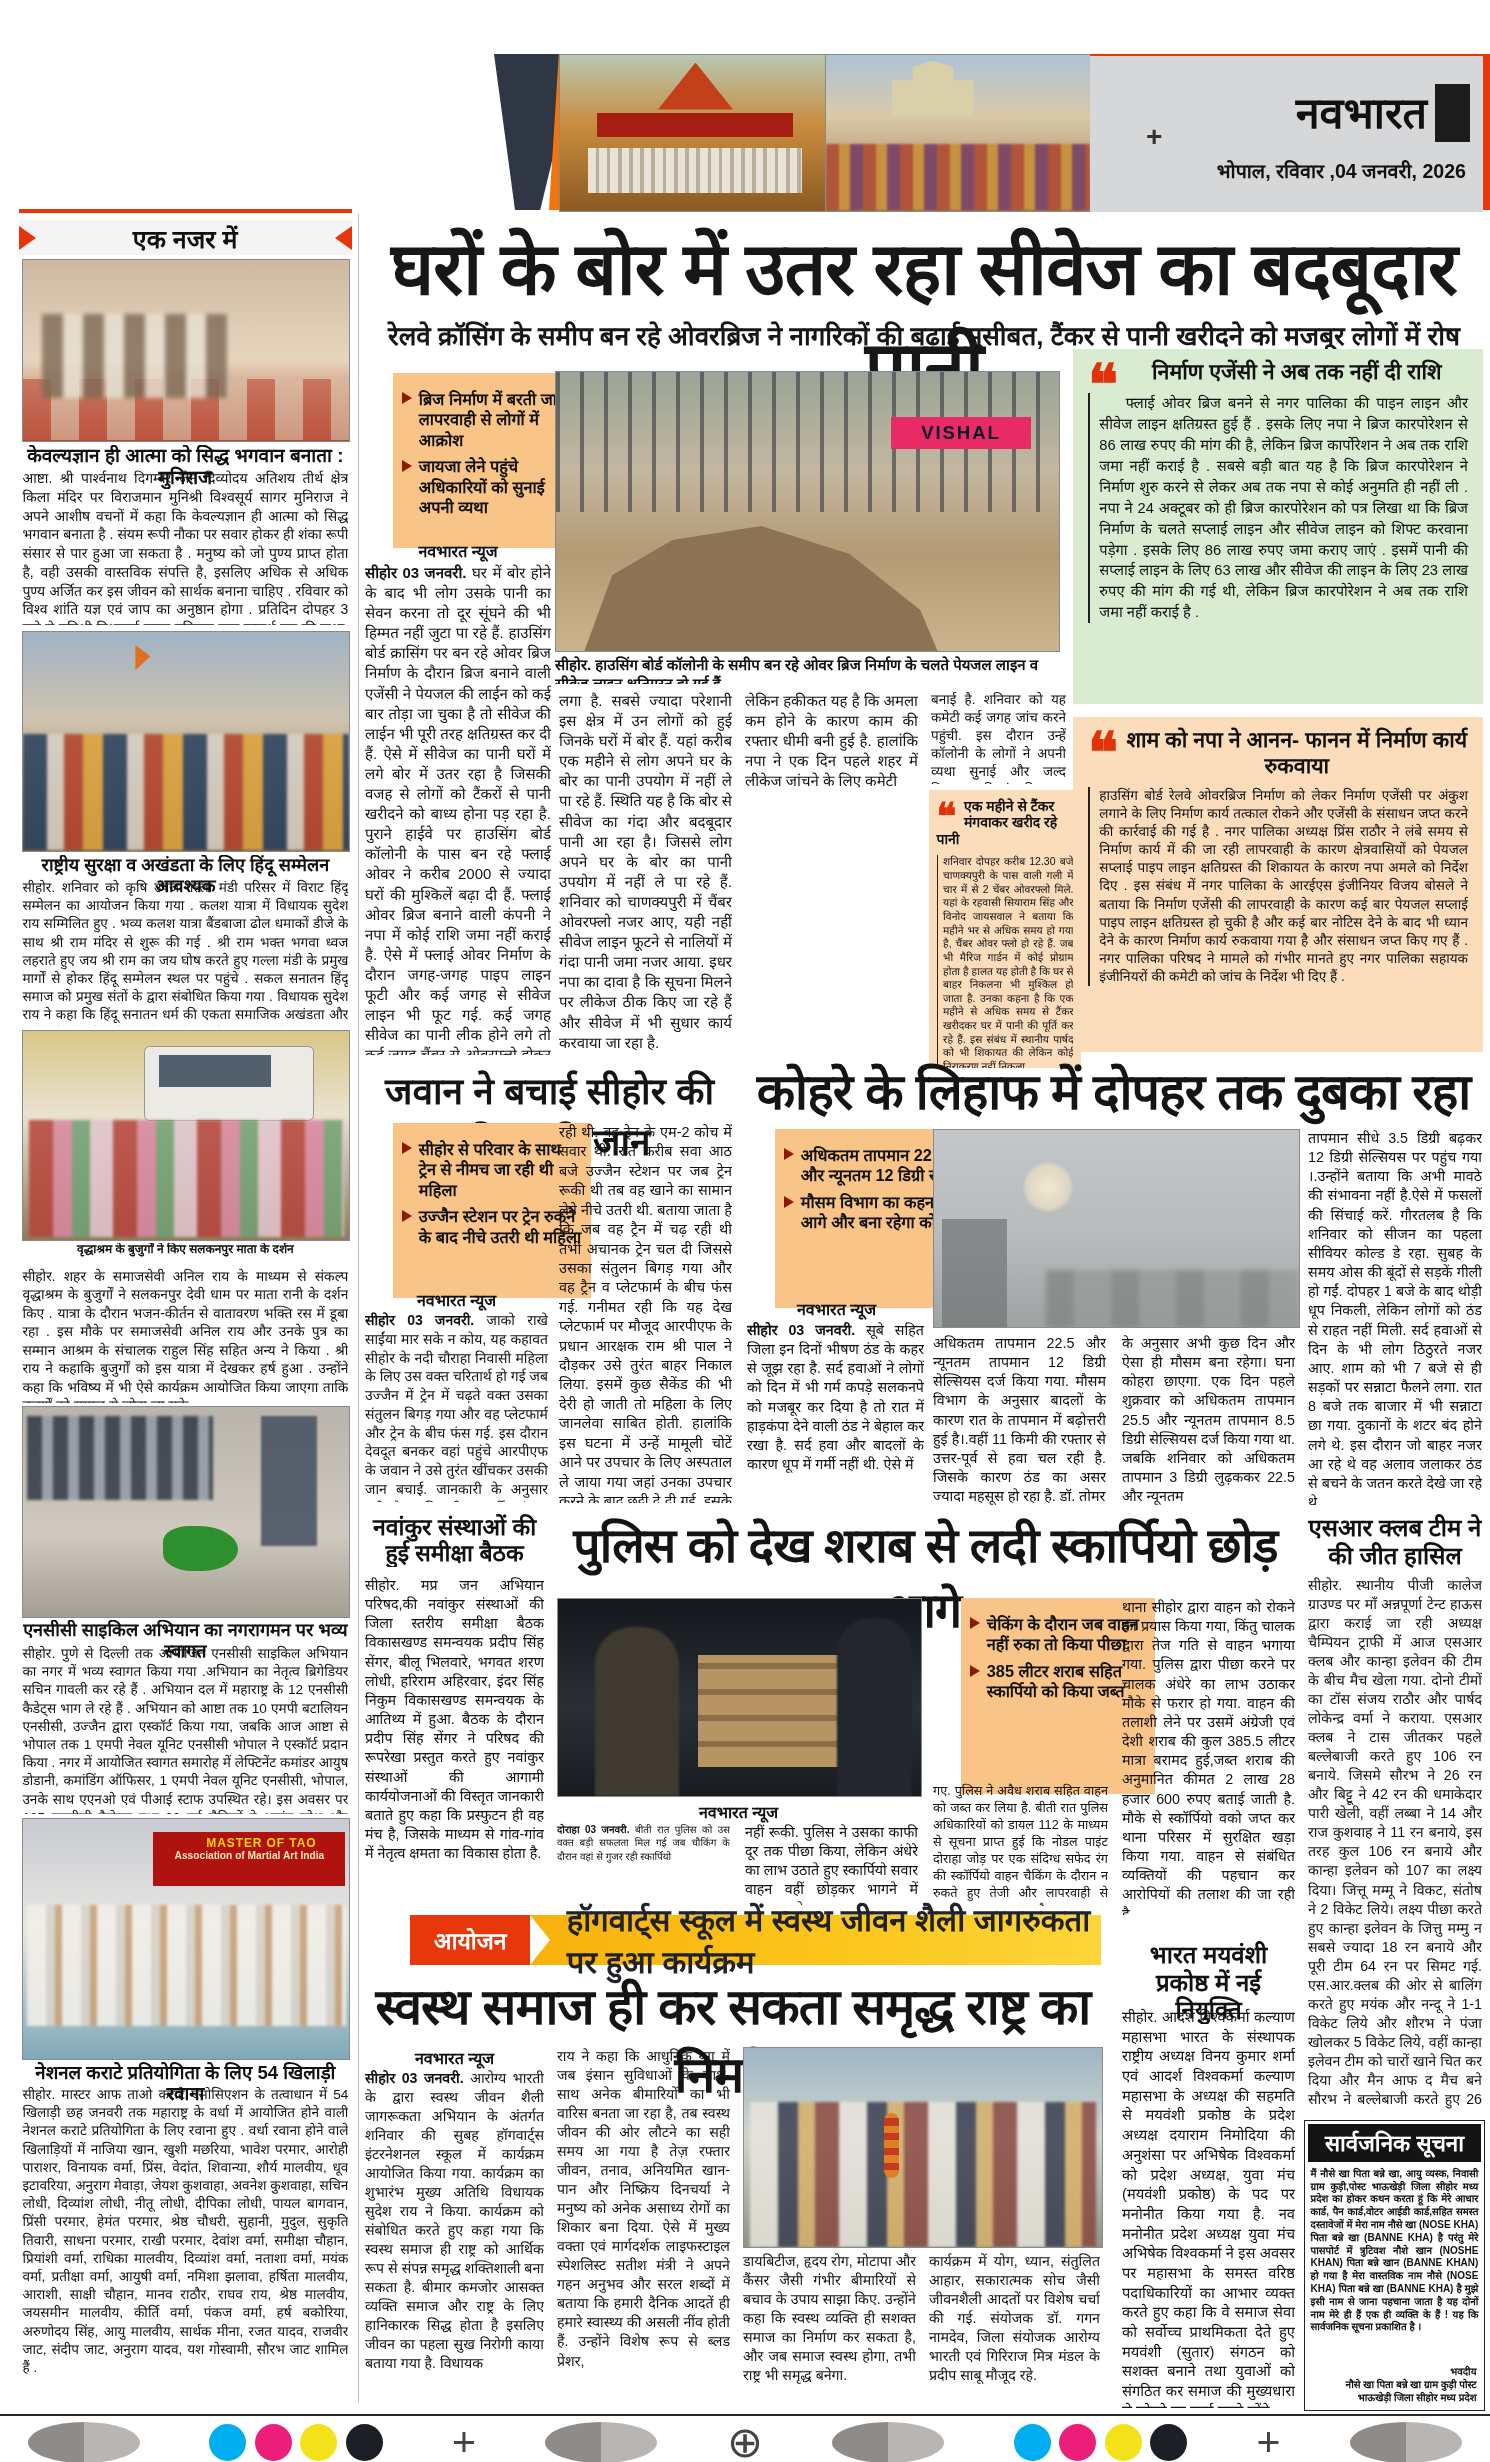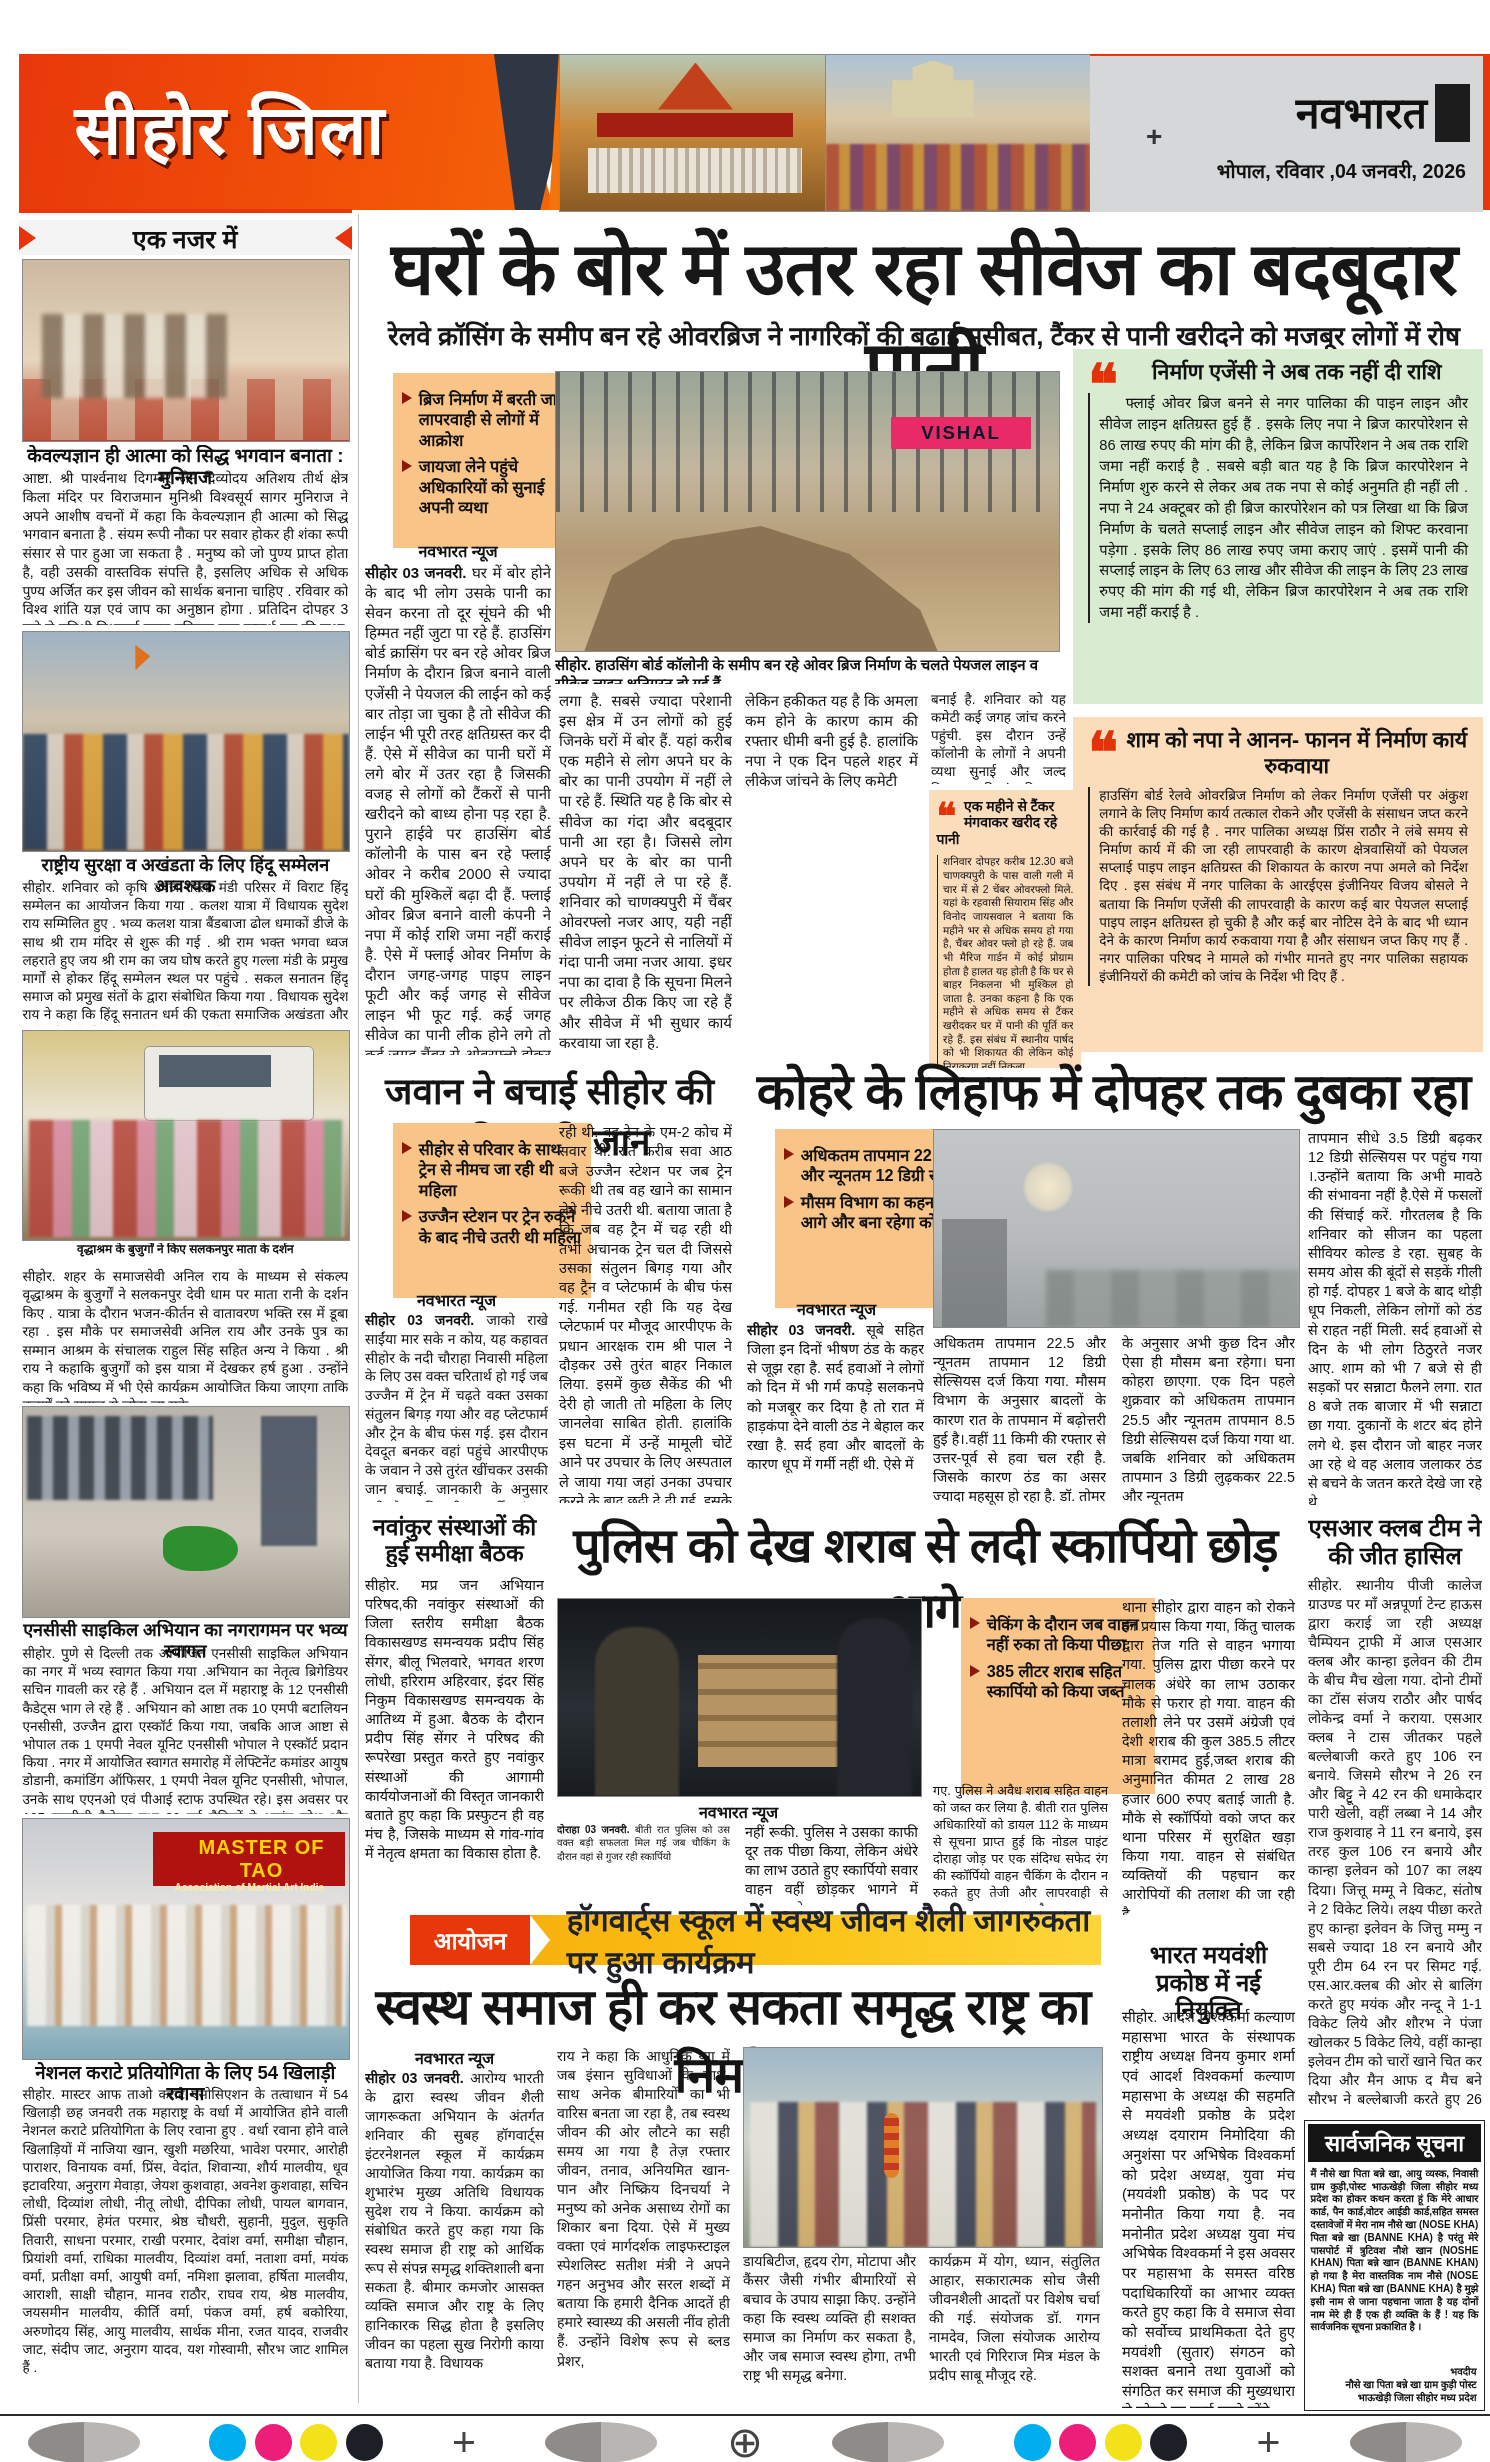--- a/index.html
+++ b/index.html
@@ -28,23 +28,20 @@
   .gtri-r{width:0;height:0;border-top:12px solid transparent;border-bottom:12px solid transparent;border-left:17px solid #e8330b;}
   .gtri-l{width:0;height:0;border-top:12px solid transparent;border-bottom:12px solid transparent;border-right:17px solid #e8330b;}
   .caption{font-size:15px;line-height:1.25;overflow:hidden;}
   .capbold{font-weight:bold;}
 </style>
 </head>
 <body>
 
 <div class="abs" style="left:0;top:0;width:1490px;height:212px;">
 
-  <div class="abs" style="left:18.6px;top:54px;width:536px;height:156px;background:linear-gradient(100deg,#e8380b,#f25507 70%,#f3640a);clip-path:polygon(0 0,91% 0,100% 100%,0 100%);">
-    <div style="font-size:69px;font-weight:900;color:#fff;text-shadow:2.8px 3.7px 0 #5a1200;padding:26px 0 0 56px;letter-spacing:1.9px;">सीहोर जिला</div>
-  </div>
   <div class="abs" style="left:494px;top:54px;width:84px;height:156px;background:#2e3743;clip-path:polygon(0 0,100% 0,55% 100%,25% 100%);"></div>
   <div class="abs" style="left:536px;top:54px;width:65px;height:156px;background:#f3740c;clip-path:polygon(35% 0,100% 0,45% 100%,20% 100%);"></div>
 
   <div class="photo" style="left:559px;top:54px;width:265px;height:156px;background:linear-gradient(180deg,#b8c7b2 0%,#c98c3e 45%,#8a5a23 100%);">
     <div class="abs" style="left:98px;top:7.5px;width:75px;height:47px;background:#c2401a;clip-path:polygon(50% 0,100% 100%,0 100%);"></div>
     <div class="abs" style="left:37px;top:58px;width:196px;height:24px;background:#a41e12;"></div>
     <div class="abs" style="left:28px;top:93px;width:214px;height:45px;background:repeating-linear-gradient(90deg,#e9e2d6 0 7.5px,#b9ae9c 7.5px 11.2px);"></div>
   </div>
   <div class="photo" style="left:825px;top:54px;width:264px;height:156px;background:linear-gradient(180deg,#aec3d6 0%,#d9c9a8 40%,#9c6f46 100%);">
     <div class="abs" style="left:0;top:89px;width:264px;height:66px;background:repeating-linear-gradient(90deg,#b0543a 0 13px,#c7923f 13px 24px,#7e4a68 24px 37px);filter:blur(0.9px);"></div>
@@ -94,21 +91,21 @@
 <div class="photo" style="left:22.4px;top:1406px;width:326px;height:210px;background:linear-gradient(180deg,#b9b4ac 0%,#cfc9bf 60%,#a49d92 100%);">
   <div class="abs" style="left:3.7px;top:9.3px;width:186px;height:84px;background:repeating-linear-gradient(90deg,#27303c 0 15px,#8d9aa8 15px 26px);filter:blur(1.4px);opacity:.8;"></div>
   <div class="abs" style="left:140px;top:119px;width:75px;height:45px;background:#2e8f2e;border-radius:40% 60% 55% 45%;"></div>
   <div class="abs" style="left:238px;top:9.3px;width:56px;height:130px;background:#3c485c;filter:blur(0.9px);opacity:.8;"></div>
 </div>
 <div class="abs arttitle" style="left:22.4px;top:1620px;width:326px;font-size:18px;">एनसीसी साइकिल अभियान का नगरागमन पर भव्य स्वागत</div>
 <div class="abs bodytxt just" style="left:22.4px;top:1645px;width:326px;height:169px;font-size:13.6px;">सीहोर. पुणे से दिल्ली तक आयोजित एनसीसी साइकिल अभियान का नगर में भव्य स्वागत किया गया .अभियान का नेतृत्व ब्रिगेडियर सचिन गावली कर रहे हैं . अभियान दल में महाराष्ट्र के 12 एनसीसी कैडेट्स भाग ले रहे हैं . अभियान को आष्टा तक 10 एमपी बटालियन एनसीसी, उज्जैन द्वारा एस्कॉर्ट किया गया, जबकि आज आष्टा से भोपाल तक 1 एमपी नेवल यूनिट एनसीसी भोपाल ने एस्कॉर्ट प्रदान किया . नगर में आयोजित स्वागत समारोह में लेफ्टिनेंट कमांडर आयुष डोडानी, कमांडिंग ऑफिसर, 1 एमपी नेवल यूनिट एनसीसी, भोपाल, उनके साथ एएनओ एवं पीआई स्टाफ उपस्थित रहे। इस अवसर पर 125 एनसीसी कैडेट्स तथा 20 पूर्व सैनिकों ने अत्यंत जोश और उत्साह के साथ अभियान दल का स्वागत किया .</div>
 
 <div class="photo" style="left:22.4px;top:1818px;width:326px;height:240px;background:linear-gradient(180deg,#c8cbd1 0%,#e8e6e2 45%,#7fa8b8 100%);">
   <div class="abs" style="left:130px;top:13px;width:192px;height:50px;background:#b01210;color:#ffd400;text-align:center;padding-top:3.7px;">
-    <div style="font-weight:900;font-size:20px;letter-spacing:0.9px;margin-left:24px;">MASTER OF TAO</div>
+    <div style="font-weight:900;font-size:12px;letter-spacing:0.9px;margin-left:24px;">MASTER OF TAO</div>
     <div style="font-size:10.2px;color:#ffe9b0;font-weight:bold;">Association of Martial Art India</div>
   </div>
   <div class="abs" style="left:3.7px;top:86px;width:319px;height:121px;background:repeating-linear-gradient(90deg,#f2efe9 0 18.6px,#d9d4ca 18.6px 28px,#caa27a 28px 35px);filter:blur(1.4px);opacity:.9;"></div>
 </div>
 <div class="abs arttitle" style="left:22.4px;top:2062px;width:326px;font-size:18.6px;">नेशनल कराटे प्रतियोगिता के लिए 54 खिलाड़ी रवाना</div>
 <div class="abs bodytxt just" style="left:22.4px;top:2086px;width:326px;height:307px;font-size:13.6px;">सीहोर. मास्टर आफ ताओ कराटे एसोसिएशन के तत्वाधान में 54 खिलाड़ी छह जनवरी तक महाराष्ट्र के वर्धा में आयोजित होने वाली नेशनल कराटे प्रतियोगिता के लिए रवाना हुए . वर्धा रवाना होने वाले खिलाड़ियों में नाजिया खान, खुशी मछरिया, भावेश परमार, आरोही पाराशर, विनायक वर्मा, प्रिंस, वेदांत, शिवान्या, शौर्य मालवीय, धूव इटावरिया, अनुराग मेवाड़ा, जेयश कुशवाहा, अवनेश कुशवाहा, सचिन लोधी, दिव्यांश लोधी, नीतू लोधी, दीपिका लोधी, पायल बागवान, प्रिंसी परमार, हेमंत परमार, श्रेष्ठ चौधरी, सुहानी, मुदुल, सुकृति तिवारी, साधना परमार, राखी परमार, देवांश वर्मा, समीक्षा चौहान, प्रियांशी वर्मा, राधिका मालवीय, दिव्यांश वर्मा, नताशा वर्मा, मयंक वर्मा, प्रतीक्षा वर्मा, आयुषी वर्मा, नमिशा झलावा, हर्षिता मालवीय, आराशी, साक्षी चौहान, मानव राठौर, राघव राय, श्रेष्ठ मालवीय, जयसमीन मालवीय, कीर्ति वर्मा, पंकज वर्मा, हर्ष बकोरिया, अरुणोदय सिंह, आयु मालवीय, सार्थक मीना, रजत यादव, राजवीर जाट, संदीप जाट, अनुराग यादव, यश गोस्वामी, सौरभ जाट शामिल हैं .</div>
 
 <div class="abs headline-main" style="left:365px;top:216px;width:1118px;height:95px;font-size:73px;">घरों के बोर में उतर रहा सीवेज का बदबूदार पानी</div>
 <div class="abs" style="left:365px;top:317px;width:1118px;font-size:26px;font-weight:bold;text-align:center;color:#161616;">रेलवे क्रॉसिंग के समीप बन रहे ओवरब्रिज ने नागरिकों की बढ़ाई मुसीबत, टैंकर से पानी खरीदने को मजबूर लोगों में रोष</div>
 

